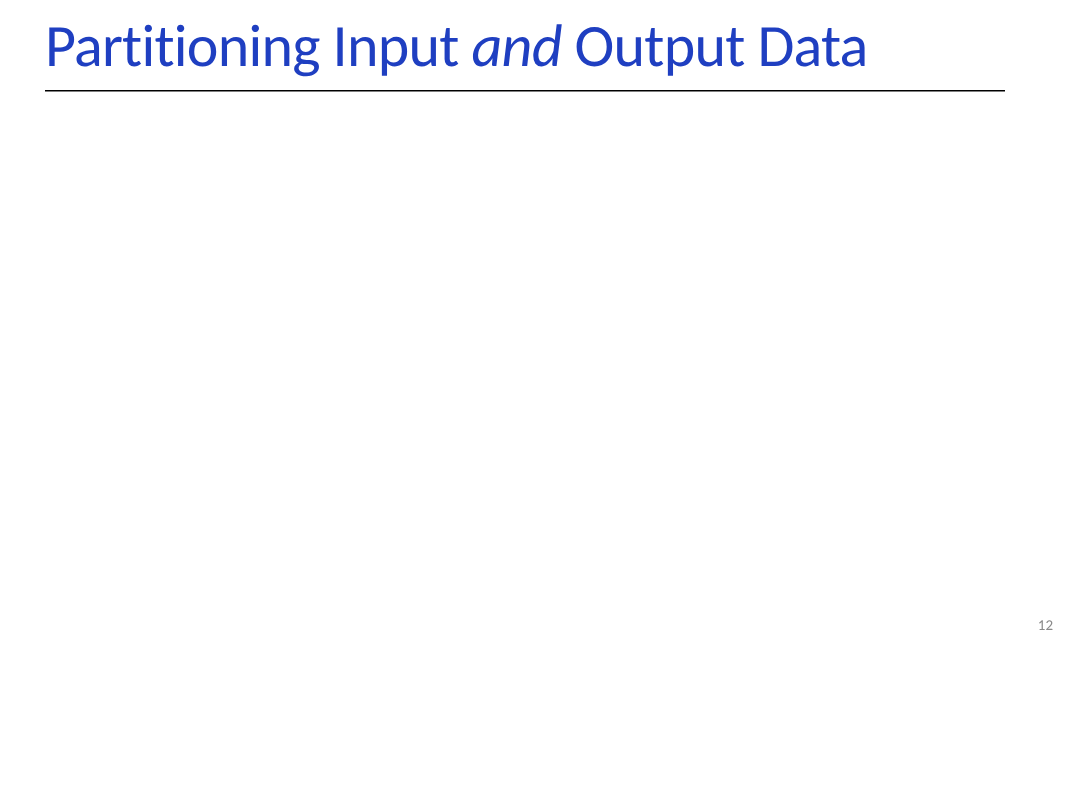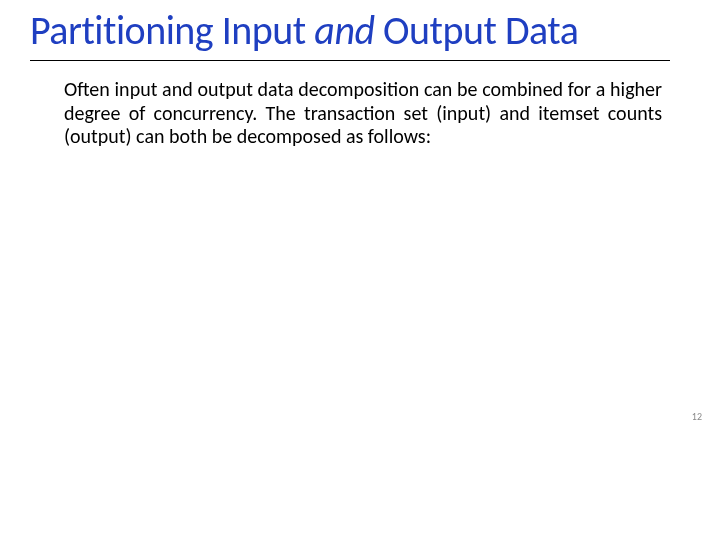--- a/index.html
+++ b/index.html
@@ -63,17 +63,16 @@
 <body>
 
 <div class="slide">
 
   <div class="title">
     <span>Partitioning Input </span><span class="italic">and</span><span> Output Data</span>
   </div>
 
   <div class="title-underline"></div>
 
-  <div class="body">Often input and output data decomposition can be combined for a higher degree of concurrency. The transaction set (input) and itemset counts (output) can both be decomposed as follows:</div>
 
   <div class="page-number">12</div>
 
 </div>
 
 </body></html>

